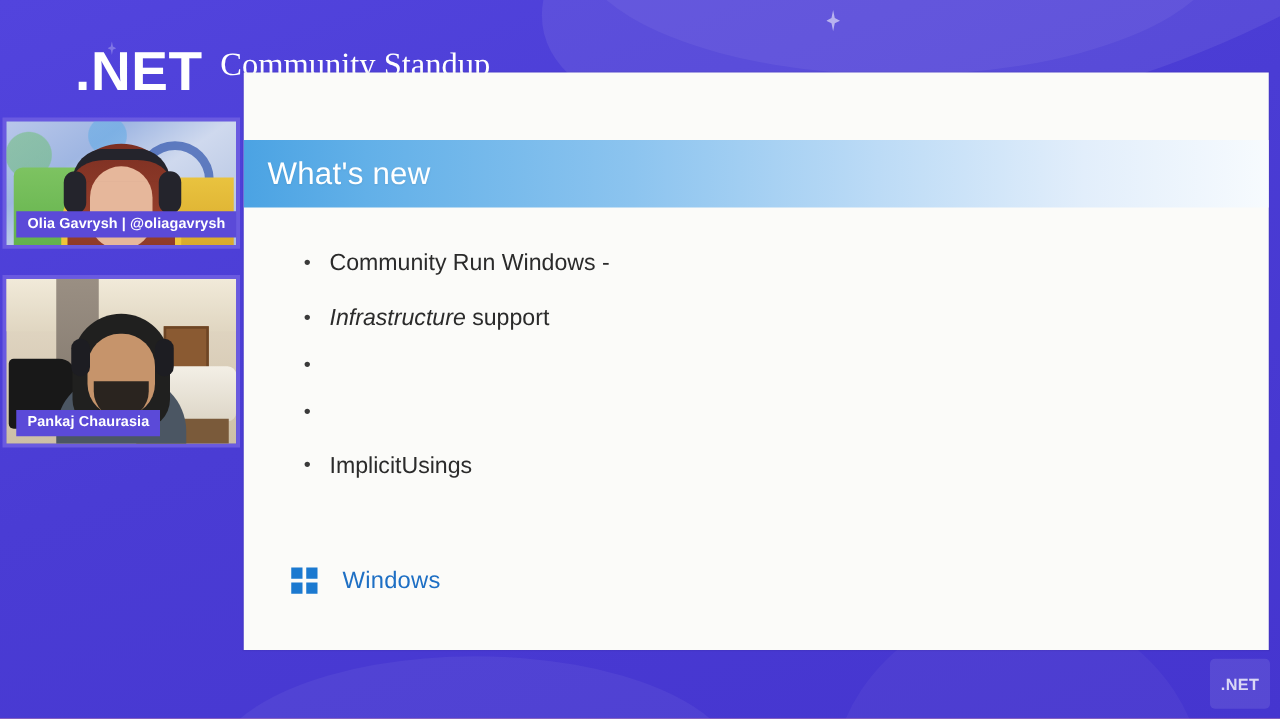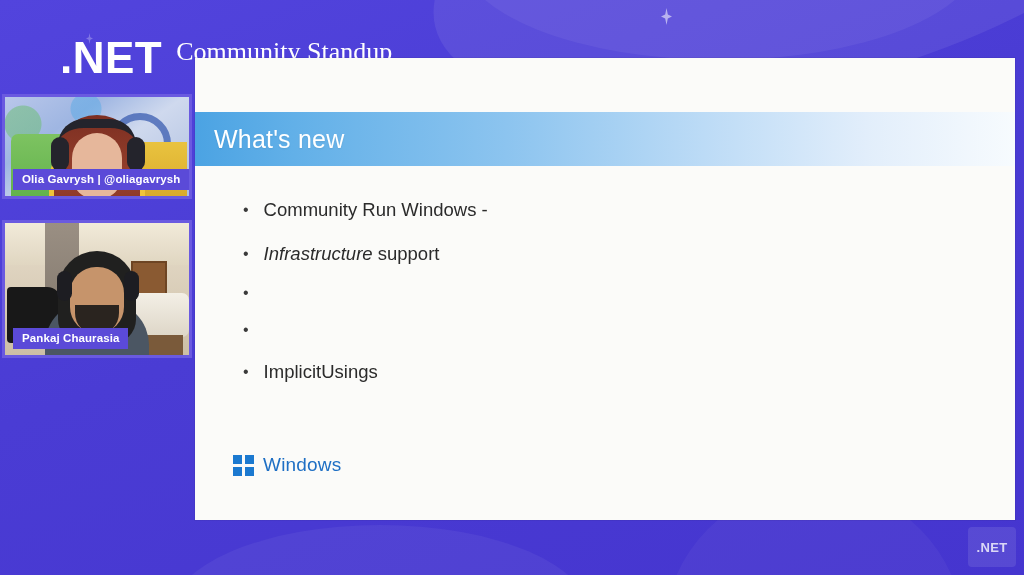--- a/index.html
+++ b/index.html
@@ -130,22 +130,22 @@
     transform: translateY(-1px);
   }
   .bullet .txt { white-space: pre-wrap; }
   .bullet .txt .em { font-style: italic; }
 
   
   .win-logo {
     position: absolute;
     left: 38px; bottom: 44px;
     display: flex;
-    align-items: flex-end;
-    gap: 9px;
+    align-items: flex-start;
+    gap: 20px;
   }
   .win-mark {
     width: 21px; height: 21px;
     display: grid;
     grid-template-columns: 1fr 1fr;
     grid-template-rows: 1fr 1fr;
     gap: 2.5px;
   }
   .win-mark i {
     display: block;

